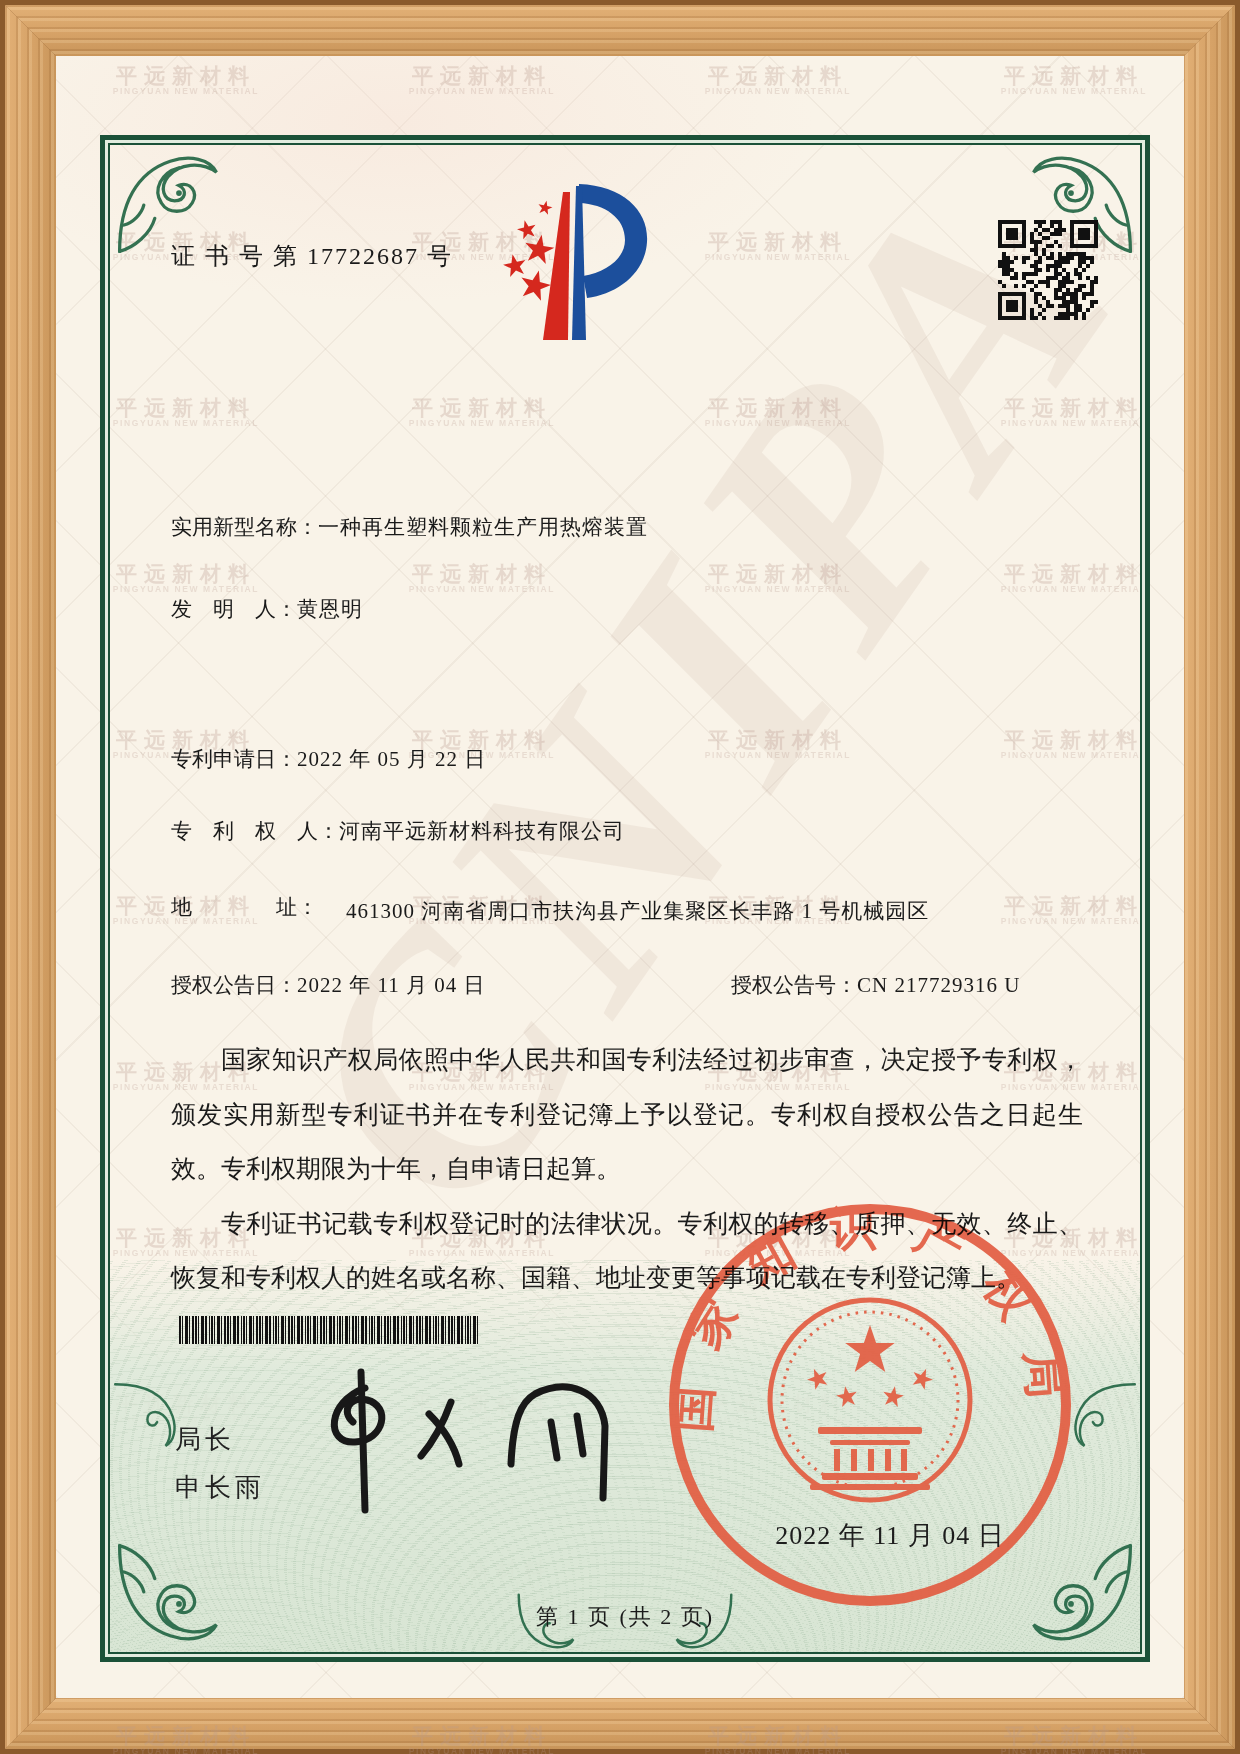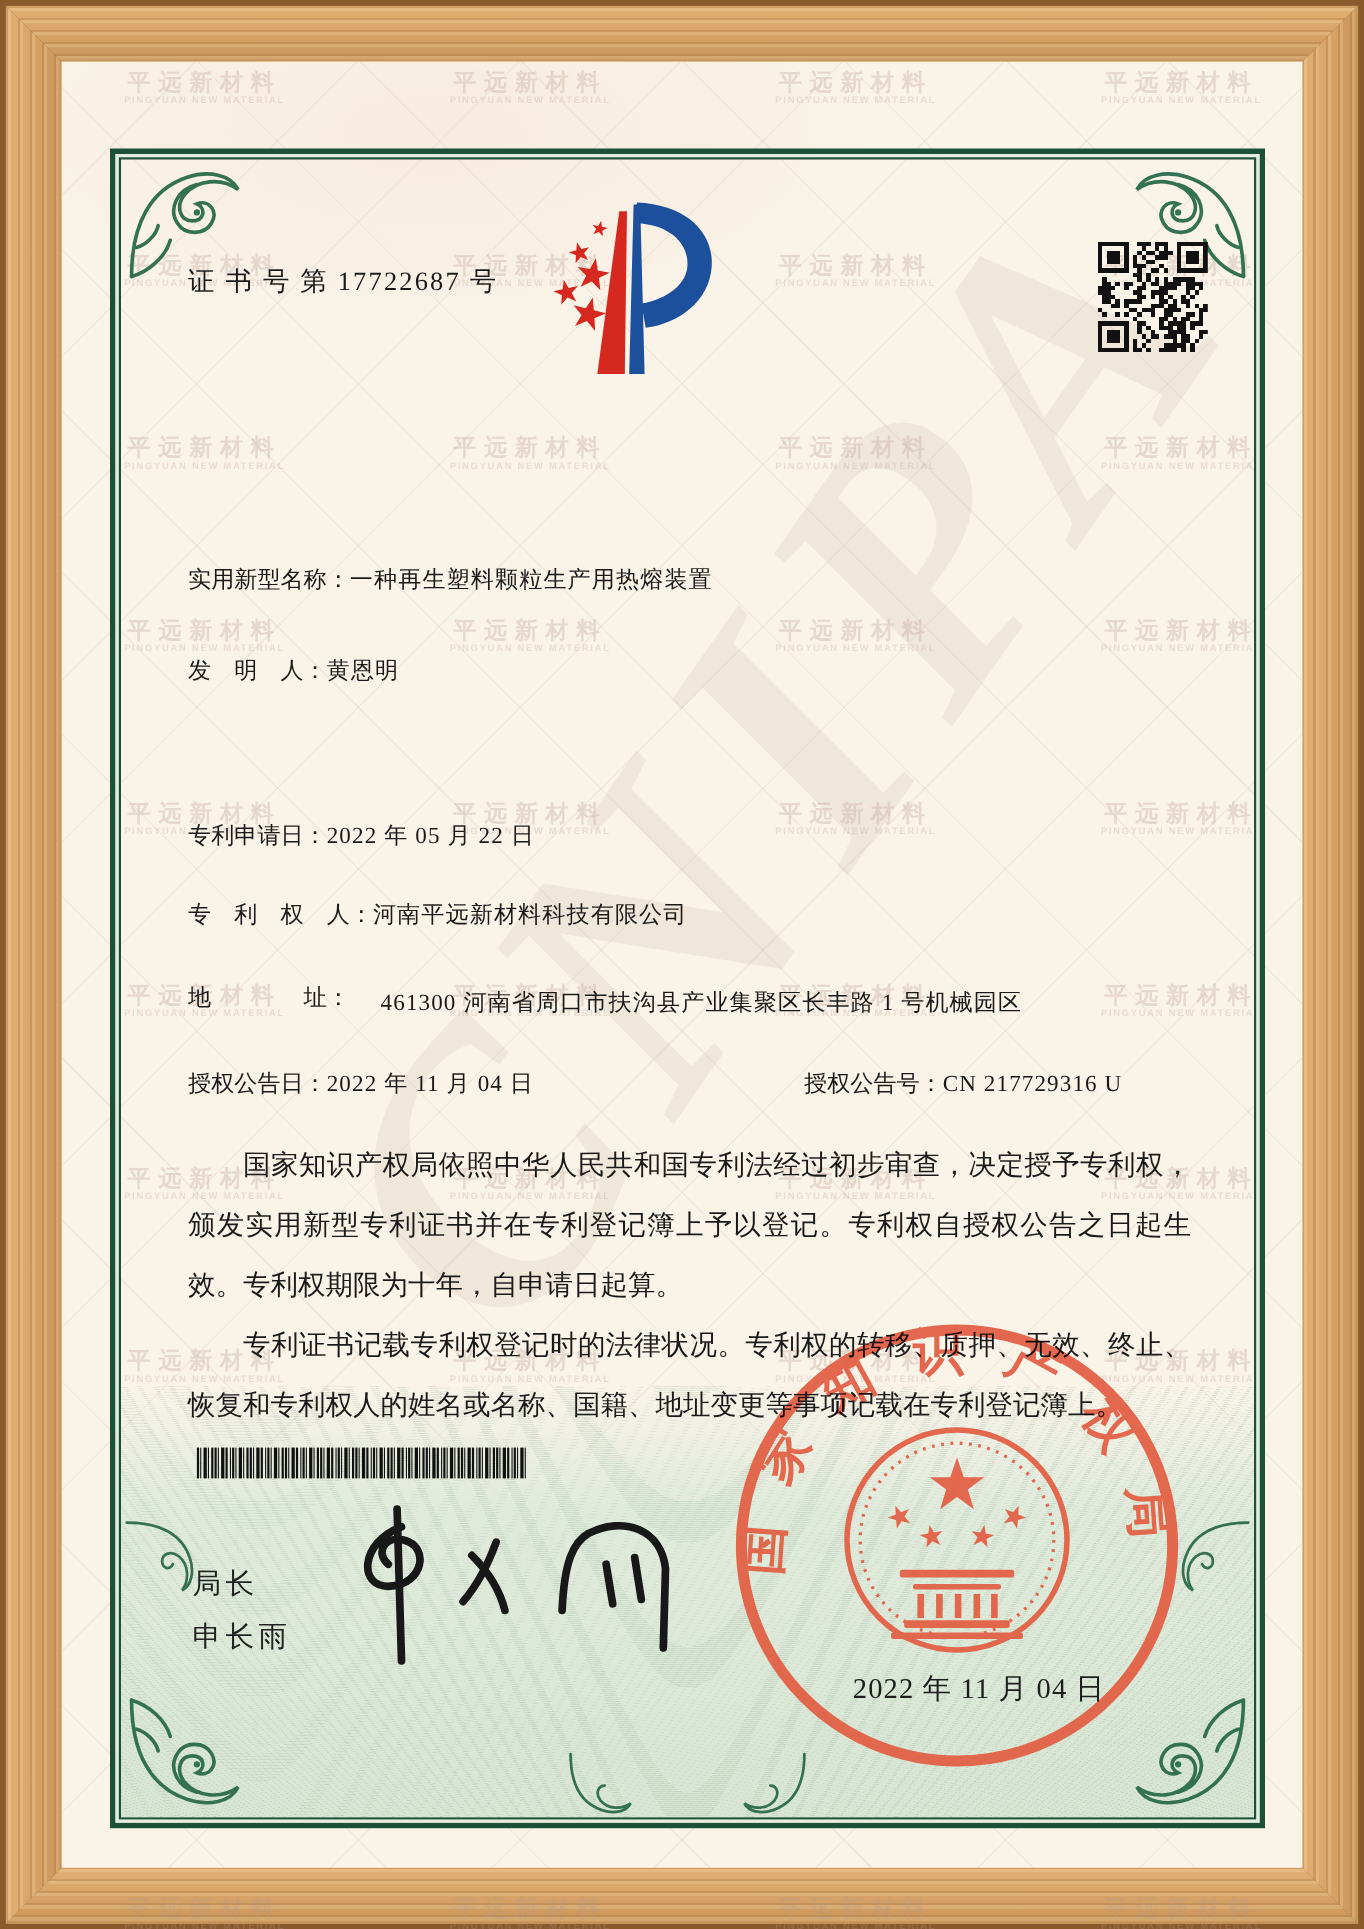--- a/index.html
+++ b/index.html
@@ -623,16 +623,17 @@
           <rect x="164" y="280" width="96" height="7" rx="2"></rect>
           <rect x="152" y="291" width="120" height="6" rx="2"></rect>
         </g>
         <path id="ringPath" d="M 77,297 A 160,160 0 1 1 347,297" fill="none"></path>
         <text font-size="46" font-weight="bold" fill="#e25c41" letter-spacing="34" font-family="'Liberation Serif','DejaVu Serif',serif">
           <textPath href="#ringPath" startOffset="50%" text-anchor="middle">国家知识产权局</textPath>
         </text>
       </svg>
       <div class="seal-date">2022 年 11 月 04 日</div>
 
+      <div class="page-foot">第 1 页 (共 2 页)</div>
     </div>
   </div>
 
 </div>
 
 </body></html>

